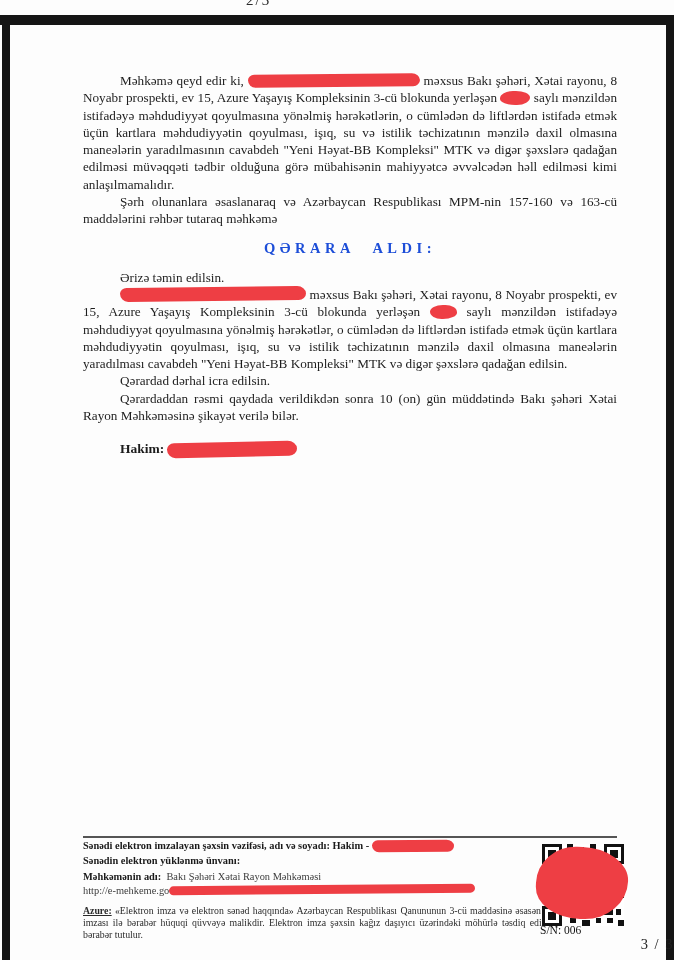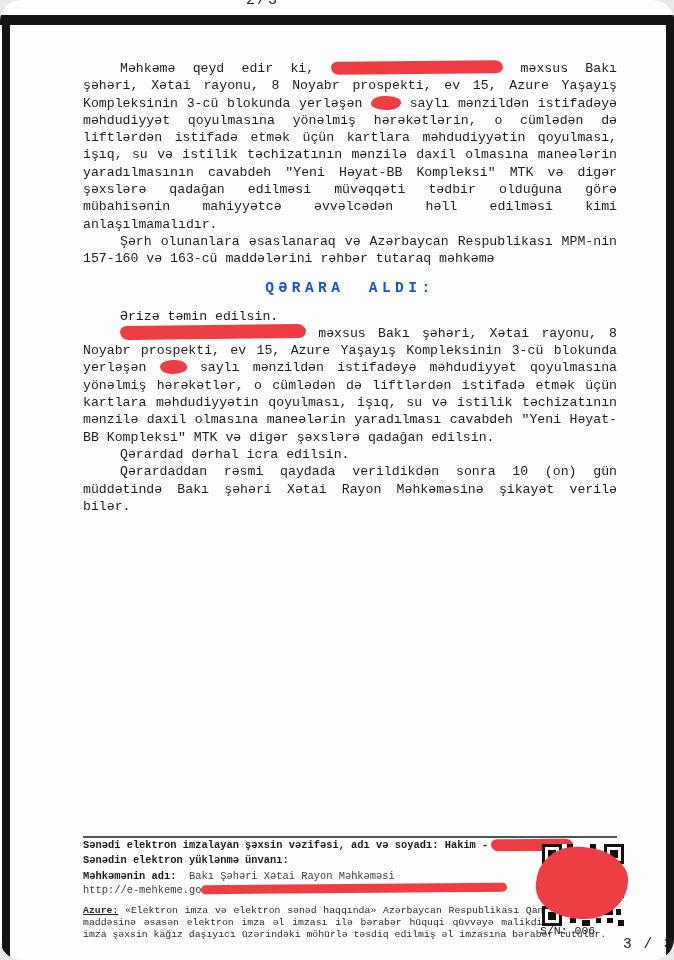--- a/index.html
+++ b/index.html
@@ -1,31 +1,30 @@
 <!DOCTYPE html>
 <html><head>
 <meta charset="utf-8">
 <style>
   html,body{margin:0;padding:0;background:#e9e9e9;}
   .screen{
     position:relative;width:674px;height:960px;margin:0 auto;
     background:#fdfdfd;overflow:hidden;
-    font-family:Liberation Mono, monospace;
+    font-family:Liberation Serif, serif;
     color:#1c1c1c;
-    border-radius:21px;
   }
   
   .prev-page{position:absolute;top:-8px;left:246px;font-size:15px;color:#2a2a2a;letter-spacing:2px;}
   .hbar{position:absolute;left:0;right:0;top:15px;height:10px;background:#151515;}
   .vbar{position:absolute;top:15px;bottom:0;background:#151515;}
   .vbar.left{left:2px;width:8px;}
   .vbar.right{right:0;width:8px;}
 
   
-  .content{position:absolute;left:83px;top:60px;width:534px;}
+  .content{position:absolute;left:83px;top:72px;width:534px;}
   .para{
     margin:0;font-size:13.2px;line-height:17.3px;text-align:justify;
     text-indent:37px;color:#1d1d1d;
   }
   .heading{
     margin:12px 0 12px;text-align:center;font-size:14.5px;font-weight:bold;
     letter-spacing:4.5px;word-spacing:11px;color:#1d4ed8;text-indent:0;
   }
   .judge-line{margin:17px 0 0;text-indent:37px;font-size:13.5px;font-weight:bold;}
 
@@ -89,20 +88,21 @@
 
     <p class="para"><span class="redact r-p4"></span>
       <span>məxsus Bakı şəhəri, Xətai rayonu, 8 Noyabr prospekti, ev 15, Azure Yaşayış Kompleksinin 3-cü blokunda yerləşən</span>
       <span class="redact r-sm2"></span>
       <span>saylı mənzildən istifadəyə məhdudiyyət qoyulmasına yönəlmiş hərəkətlər, o cümlədən də liftlərdən istifadə etmək üçün kartlara məhdudiyyətin qoyulması, işıq, su və istilik təchizatının mənzilə daxil olmasına maneələrin yaradılması cavabdeh "Yeni Həyat-BB Kompleksi" MTK və digər şəxslərə qadağan edilsin.</span></p>
 
     <p class="para">Qərardad dərhal icra edilsin.</p>
 
     <p class="para">Qərardaddan rəsmi qaydada verildikdən sonra 10 (on) gün müddətində Bakı şəhəri Xətai Rayon Məhkəməsinə şikayət verilə bilər.</p>
 
+    <p class="judge-line"><span>Hakim:</span><span class="redact r-judge"></span></p>
   </div>
 
   <div class="footer">
     <div class="f-line"><b>Sənədi elektron imzalayan şəxsin vəzifəsi, adı və soyadı:</b> <b>Hakim -</b><span class="redact r-signer"></span></div>
     <div class="f-line"><b>Sənədin elektron yüklənmə ünvanı:</b></div>
     <div class="f-line"><b>Məhkəmənin adı:</b>&nbsp; <span class="val">Bakı Şəhəri Xətai Rayon Məhkəməsi</span></div>
     <div class="url-line"><span>http://e-mehkeme.go</span><span class="redact r-url"></span></div>
     <div class="note"><b>Azure:</b> <span>«Elektron imza və elektron sənəd haqqında» Azərbaycan Respublikası Qanununun 3-cü maddəsinə əsasən elektron imza əl imzası ilə bərabər hüquqi qüvvəyə malikdir. Elektron imza şəxsin kağız daşıyıcı üzərindəki möhürlə təsdiq edilmiş əl imzasına bərabər tutulur.</span></div>
   </div>
 

